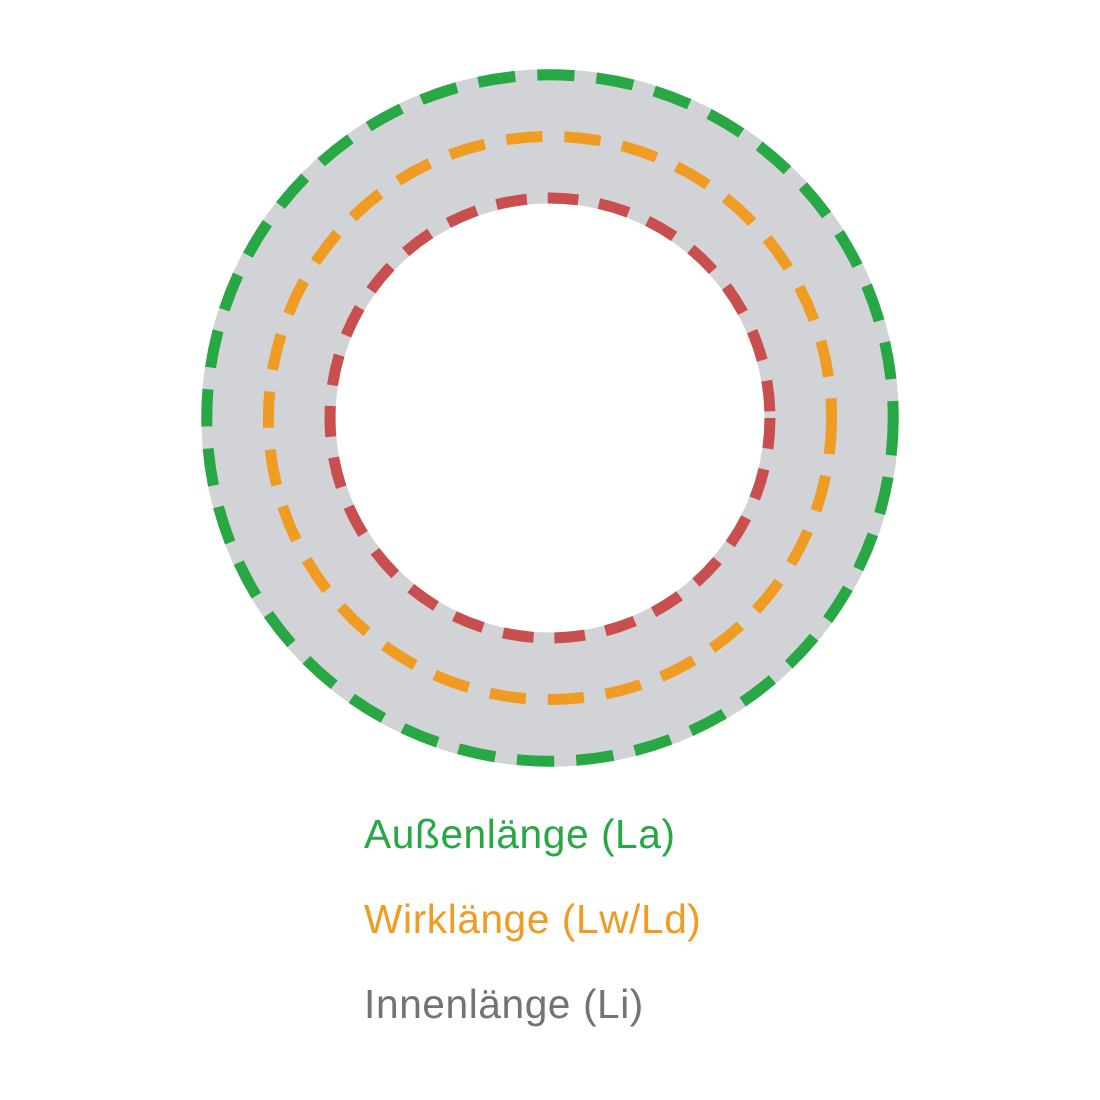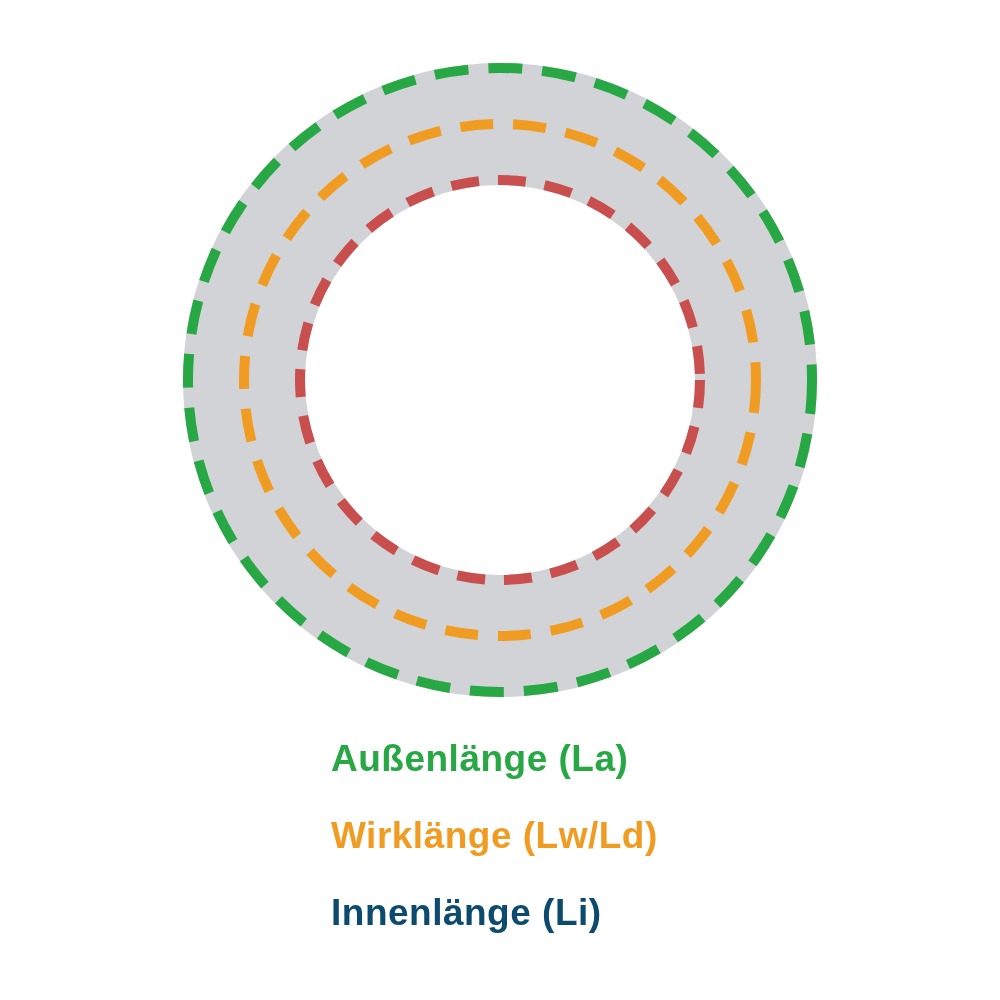--- a/index.html
+++ b/index.html
@@ -25,21 +25,21 @@
     height: 1000px;
     display: block;
   }
   .legend {
     position: absolute;
     left: 331px;
     top: 736px;
   }
   .legend-item {
     font-size: 37px;
-    font-weight: 700;
+    font-weight: 400;
     line-height: 45px;
     margin-bottom: 32px;
     white-space: nowrap;
     letter-spacing: 0.5px;
   }
 </style>
 </head>
 <body>
 
 <div class="page">
@@ -51,16 +51,16 @@
     <circle cx="500" cy="380" r="312" fill="none" stroke-width="10" stroke-dasharray="34 20" stroke="#28A745"></circle>
 
     <circle cx="500" cy="380" r="256" fill="none" stroke-width="10" stroke-dasharray="33 20" stroke="#F09C23"></circle>
 
     <circle cx="500" cy="380" r="200" fill="none" stroke-width="10" stroke-dasharray="28 19" stroke="#C94F4E"></circle>
   </svg>
 
   <div class="legend">
     <div class="legend-item" style="color: rgb(40, 167, 69);">Außenlänge (La)</div>
     <div class="legend-item" style="color: rgb(240, 156, 35); margin-top: 12px;">Wirklänge (Lw/Ld)</div>
-    <div class="legend-item" style="color: #0c4a6e;">Innenlänge (Li)</div>
+    <div class="legend-item" style="color: #737373;">Innenlänge (Li)</div>
   </div>
 
 </div>
 
 </body></html>

